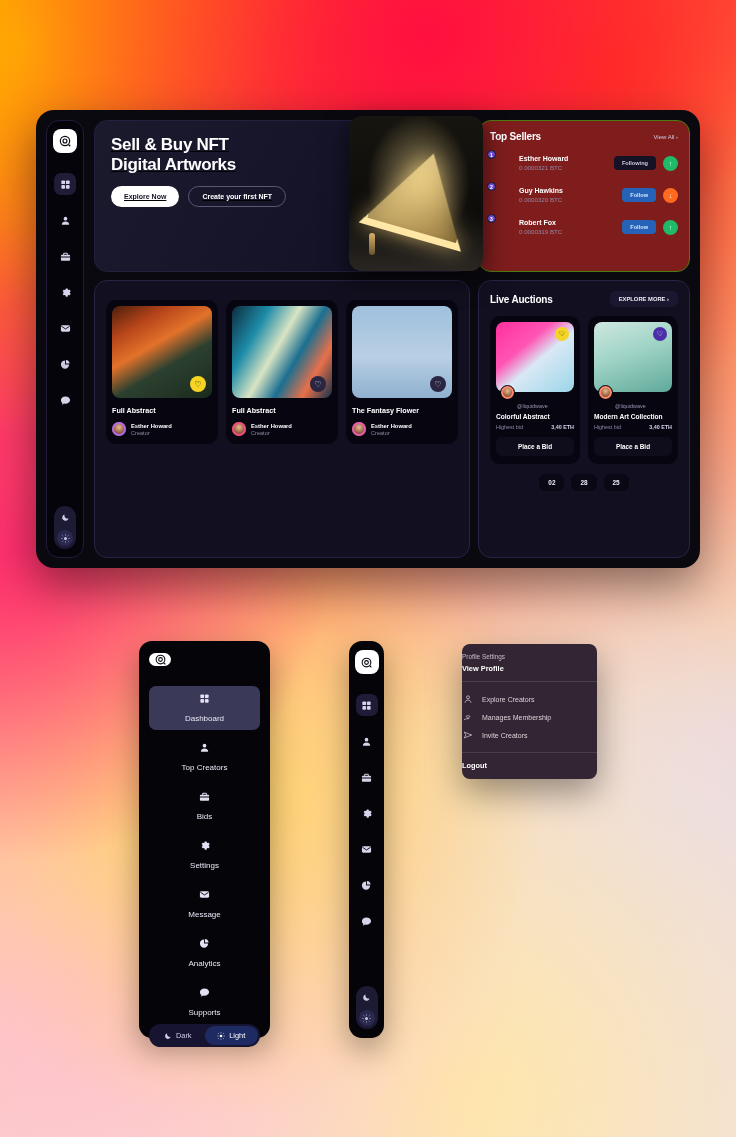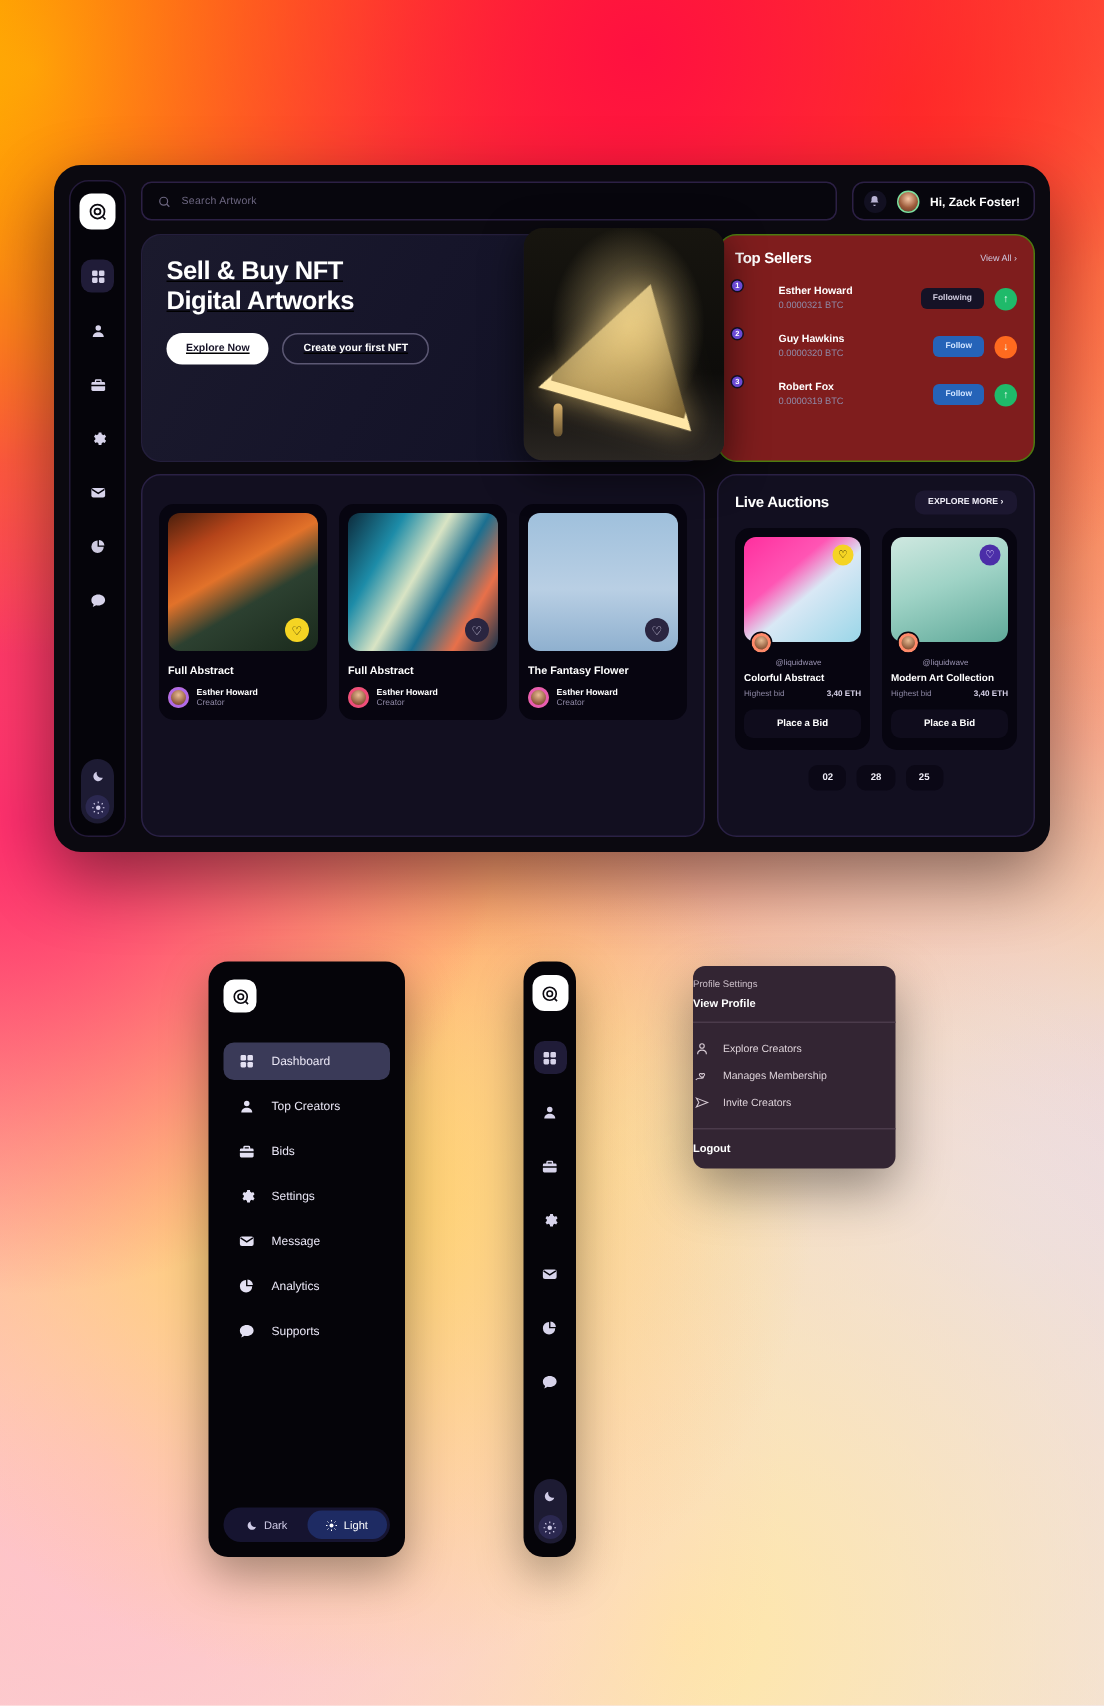--- a/index.html
+++ b/index.html
@@ -218,21 +218,21 @@
   
   .side-exp {
     position: absolute; left: 139px; top: 641px; width: 131px; height: 397px;
     background: #050409; border-radius: 13px; padding: 12px 10px 10px;
     box-shadow: 0 12px 30px rgba(0,0,0,.35);
     display: flex; flex-direction: column;
   }
   .side-logo { width: 22px; height: 22px; border-radius: 7px; background: #fff;
     display: flex; align-items: center; justify-content: center; }
   .menu { margin-top: 20px; display: flex; flex-direction: column; gap: 5px; }
-  .mitem { display: flex; align-items: center; gap: 10px; padding: 7px 9px; border-radius: 7px; }
+  .mitem { display: flex; align-items: center; gap: 10px; padding: 7px 9px; border-radius: 7px; flex-direction: column; }
   .mitem.active { background: #3a3a58; }
   .mico { width: 13px; display: flex; align-items: center; justify-content: center; color: #e3e0f2; }
   .mlbl { color: #e9e6f5; font-size: 8px; }
   .theme-toggle { margin-top: auto; display: flex; background: #161430; border-radius: 13px; padding: 2px; }
   .tbtn { flex: 1; display: flex; align-items: center; justify-content: center; gap: 4px;
     padding: 5px 0; border-radius: 11px; color: #cfcbe6; font-size: 7.4px; border: none; background: transparent; }
   .tbtn.on { background: #1e2b63; color: #fff; }
 
   
   .side-narrow {
@@ -337,40 +337,20 @@
             <g stroke="currentColor" stroke-width="2">
               <path d="M12 1v3M12 20v3M1 12h3M20 12h3M4 4l2 2M18 18l2 2M20 4l-2 2M6 18l-2 2"></path>
             </g>
           </svg>
       </span>
     </div>
   </div>
 
   <div class="main">
 
-    <div class="topbar">
-      <div class="search">
-        <span>
-          <svg width="9" height="9" viewBox="0 0 24 24" fill="none" stroke="#6c6680" stroke-width="2.2">
-              <circle cx="11" cy="11" r="7"></circle>
-              <path d="M16.5 16.5 21 21"></path>
-            </svg>
-        </span>
-        <span class="search-ph">Search Artwork</span>
-      </div>
-      <div class="userbox">
-        <span class="bell">
-          <svg width="8" height="8" viewBox="0 0 24 24" fill="currentColor">
-              <path d="M12 2a6 6 0 00-6 6v4l-2 3h16l-2-3V8a6 6 0 00-6-6zm0 20a2.6 2.6 0 002.6-2.4H9.4A2.6 2.6 0 0012 22z"></path>
-            </svg>
-        </span>
-        <span class="avatar-sm"></span>
-        <span class="hi">Hi, Zack Foster!</span>
-      </div>
-    </div>
 
     <div class="row1">
 
       <div class="hero">
         <h1>
           <span>Sell &amp; Buy NFT</span><br>
           <span>Digital Artworks</span>
         </h1>
         <div class="hero-btns">
           <button class="btn-w">Explore Now</button>

